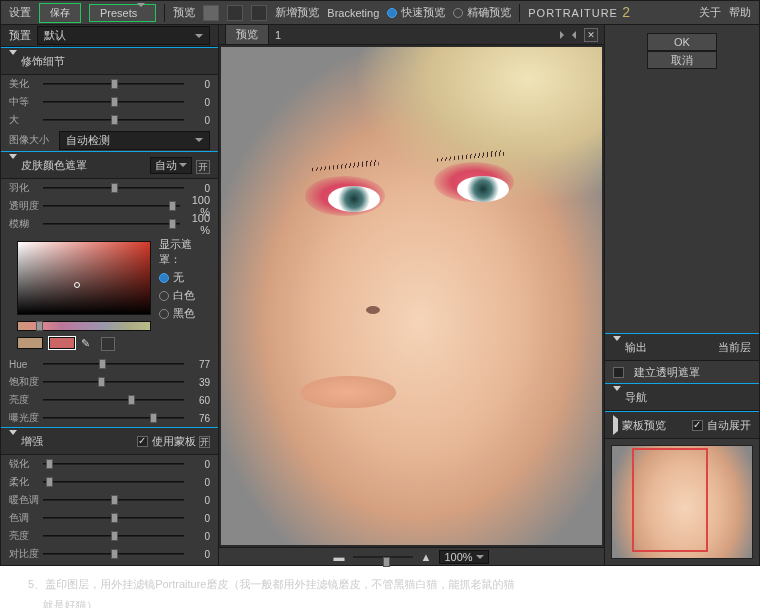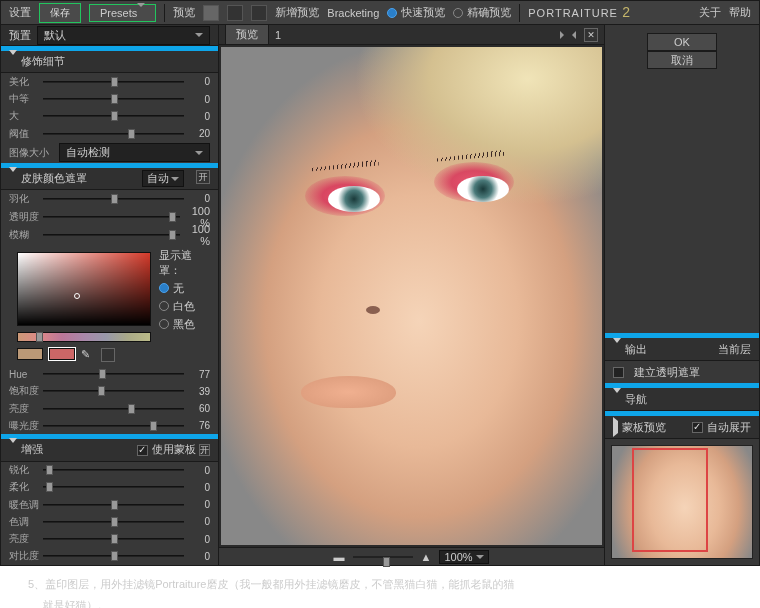--- a/index.html
+++ b/index.html
@@ -17,21 +17,21 @@
 .brand{font-family:"Times New Roman",serif;font-size:13px;letter-spacing:1px;color:#ddd}
 .brand .num{color:#c4b56a;font-size:14px}
 .body-area{display:flex;flex:1;min-height:0}
 .left{width:218px;background:#383838;border-right:1px solid #1a1a1a;overflow:hidden;display:flex;flex-direction:column}
 .middle{flex:1;background:#2a2a2a;display:flex;flex-direction:column;min-width:0}
 .right{width:155px;background:#383838;border-left:1px solid #1a1a1a;display:flex;flex-direction:column}
 .panel-row{display:flex;align-items:center;height:22px;padding:0 8px;gap:6px}
 .sub-header{background:#2e2e2e;border-bottom:1px solid #1a1a1a}
 .dropdown{background:#222;border:1px solid #111;padding:1px 6px;flex:1;display:flex;justify-content:space-between;align-items:center;font-size:10px}
 .chev{width:0;height:0;border-left:4px solid transparent;border-right:4px solid transparent;border-top:4px solid #999}
-.section-hdr{display:flex;align-items:center;justify-content:space-between;height:28px;padding:0 8px;background:#303030;border-top:5px solid #0ea5e9;border-bottom:1px solid #1a1a1a}
+.section-hdr{display:flex;align-items:center;justify-content:space-between;height:28px;padding:0 8px;background:#303030;border-top:1px solid #0ea5e9;border-bottom:1px solid #1a1a1a}
 .tri{width:0;height:0;border-top:4px solid transparent;border-bottom:4px solid transparent;border-left:5px solid #ccc;margin-right:4px}
 .tri.down{border-left:4px solid transparent;border-right:4px solid transparent;border-top:5px solid #ccc;border-bottom:none}
 .slider-row{display:flex;align-items:center;height:18px;padding:0 8px;}
 .lbl{width:34px;font-size:10px;color:#aaa}
 .slider{flex:1;height:12px;position:relative}
 .track{position:absolute;top:5px;left:0;right:0;height:2px;background:#222;border-top:1px solid #111}
 .thumb{position:absolute;top:1px;width:7px;height:10px;background:#999;border:1px solid #555}
 .val{width:26px;text-align:right;font-size:10px;color:#ccc}
 .pct{width:30px;text-align:right;font-size:10px}
 .color-box{width:134px;height:74px;margin:6px 0 6px 8px;background:linear-gradient(to right,#fff,#d43a2a),linear-gradient(to bottom,transparent,#000);background-blend-mode:multiply;border:1px solid #111;position:relative}
@@ -136,39 +136,31 @@
           <span class="val">0</span>
         </div>
    <div class="slider-row">
           <span class="lbl">大</span>
           <div class="slider">
             <div class="track"></div>
             <div class="thumb" style="left:48%"></div>
           </div>
           <span class="val">0</span>
         </div>
-   <div class="slider-row">
-          <span class="lbl">阀值</span>
-          <div class="slider">
-            <div class="track"></div>
-            <div class="thumb" style="left:60%"></div>
-          </div>
-          <span class="val">20</span>
-        </div>
    <div class="panel-row">
           <span class="lbl" style="width:44px">图像大小</span>
           <div class="dropdown">
             <span>自动检测</span>
             <span class="chev"></span>
           </div>
         </div>
 
    <div class="section-hdr">
     <span><span class="tri down"></span><span>皮肤颜色遮罩</span></span>
-    <span style="display:flex;gap:12px;align-items:flex-start">
+    <span style="display:flex;gap:4px;align-items:flex-end">
             <div class="dd-sm">
               <span>自动</span>
               <span class="chev"></span>
             </div>
             <span class="sq">开</span>
           </span>
    </div>
    <div class="slider-row">
           <span class="lbl">羽化</span>
           <div class="slider">

